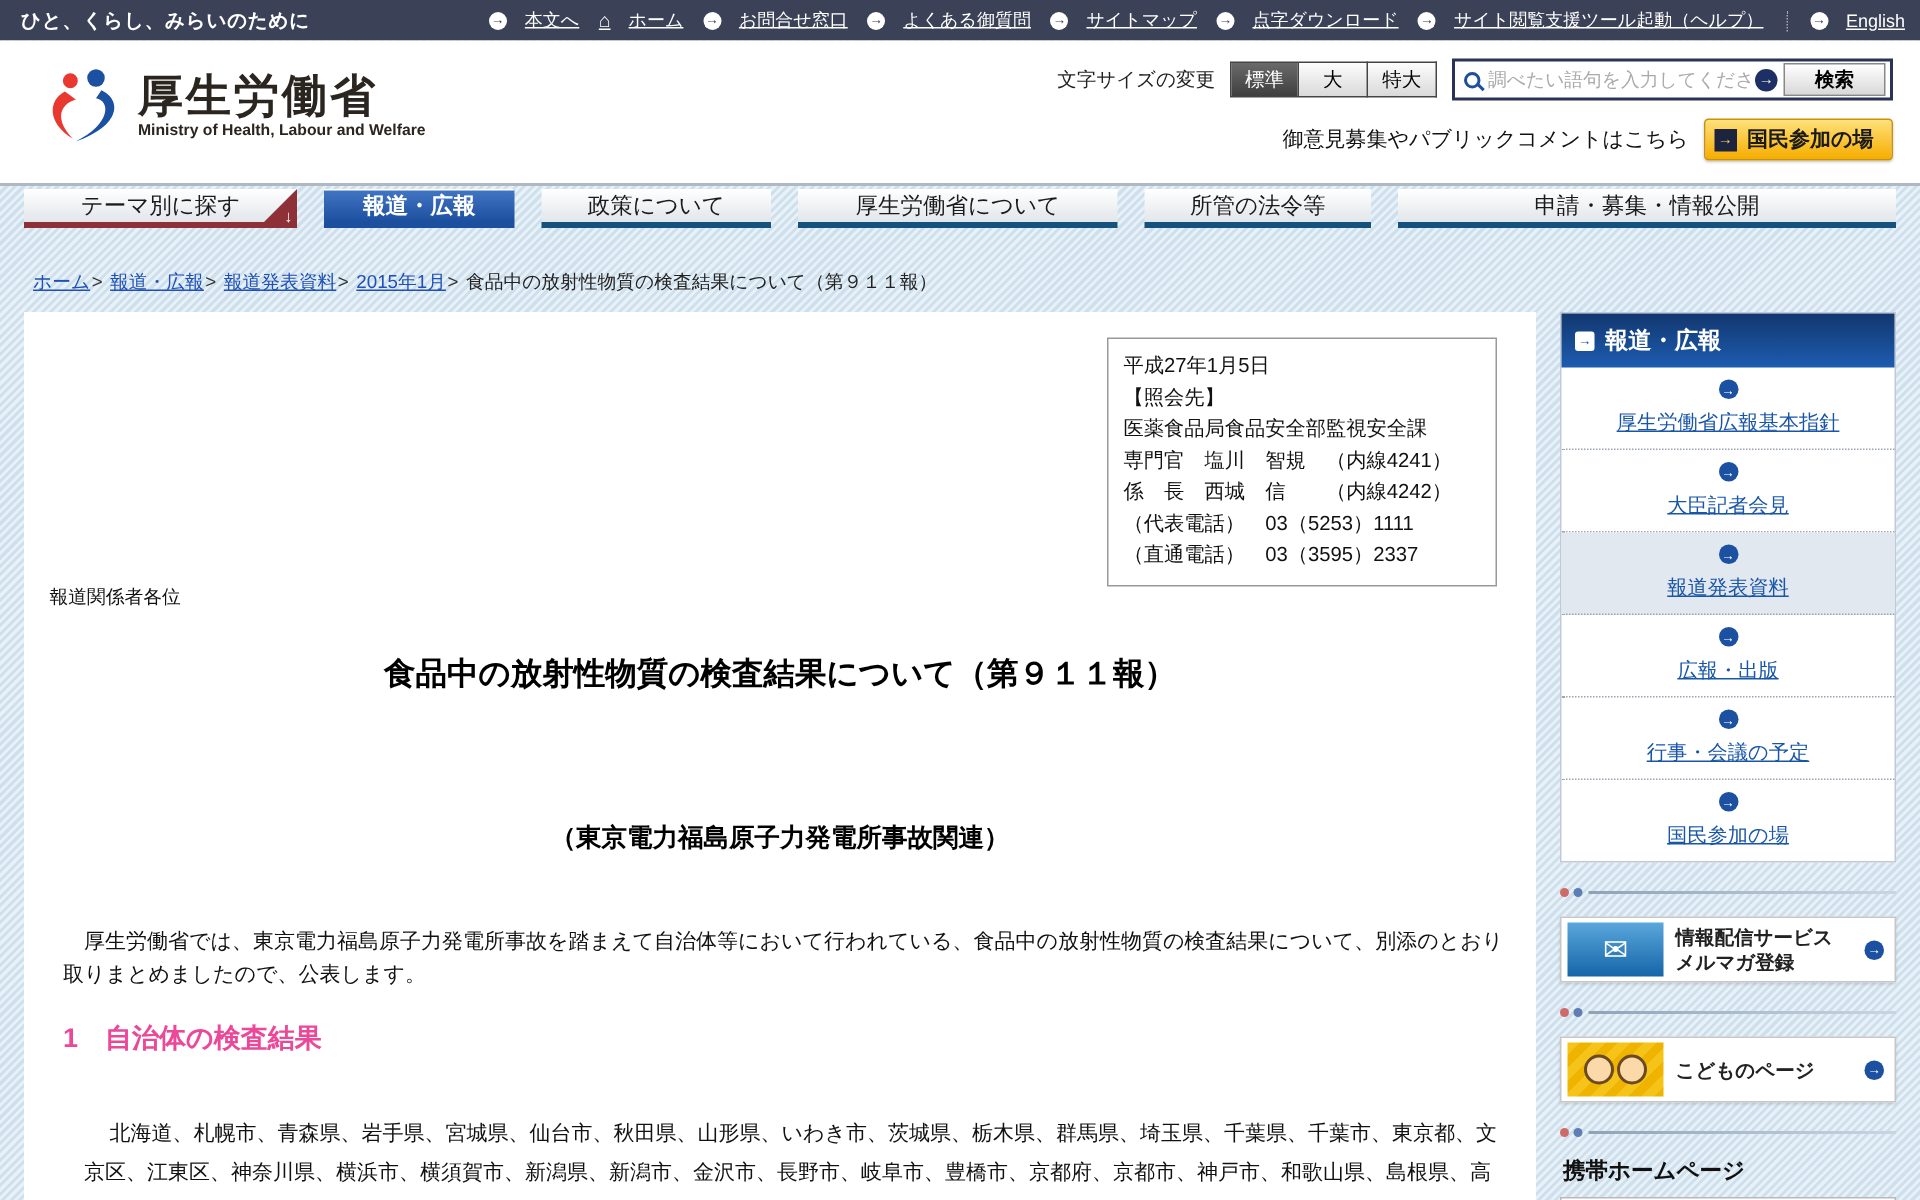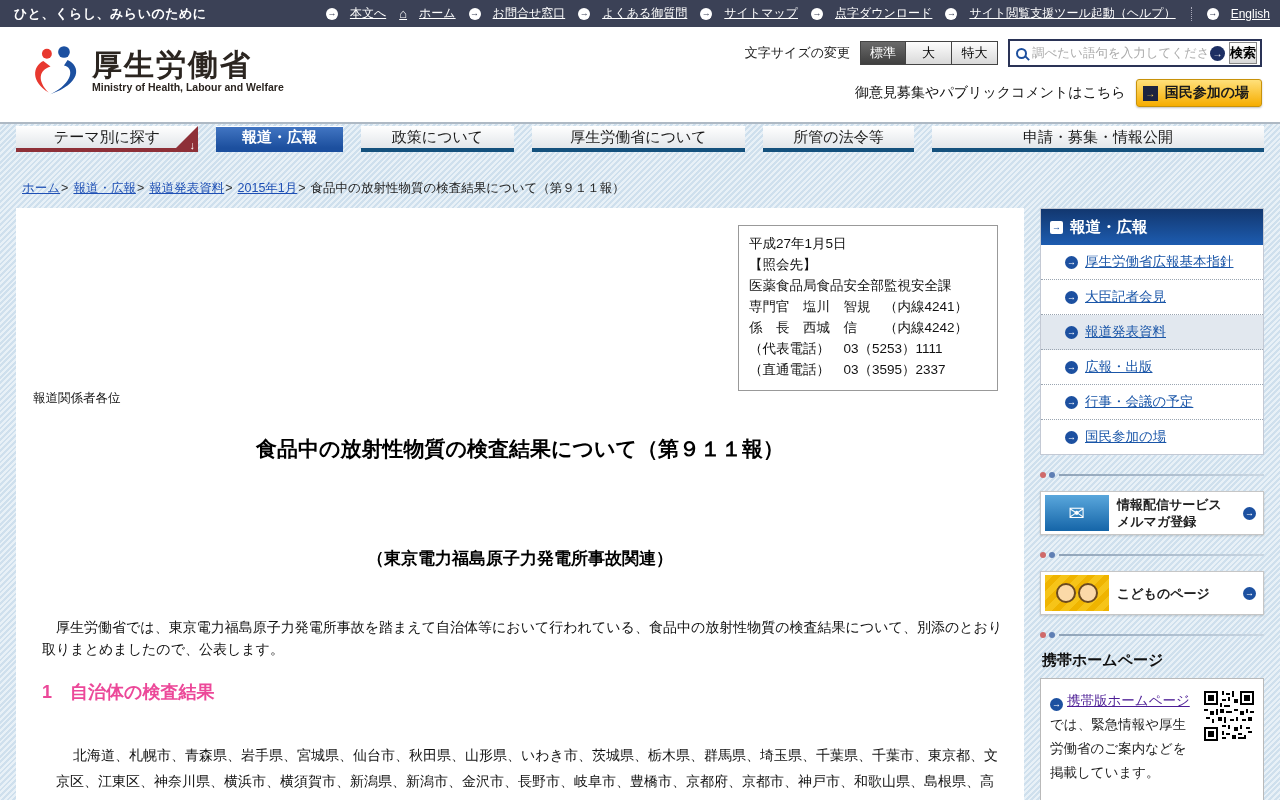--- a/index.html
+++ b/index.html
@@ -30,21 +30,21 @@
   .fs-btn { width:46px; height:24px; border:1px solid #444; border-left:none; background:linear-gradient(#fdfdfd,#d9d9d9); font-size:13px; display:flex; align-items:center; justify-content:center; cursor:pointer; }
   .fs-btn:first-child { border-left:1px solid #444; }
   .fs-btn.sel { background:linear-gradient(#6a6a6a,#3f3f3f); color:#fff; }
   .search-box { display:flex; align-items:center; border:2px solid #2a3356; background:#fff; height:28px; padding:0 3px 0 6px; }
   .mag { width:11px; height:11px; border:2px solid #1d4f9e; border-radius:50%; position:relative; margin-right:5px; flex:0 0 auto; }
   .mag::after { content:""; position:absolute; width:2px; height:6px; background:#1d4f9e; right:-3px; bottom:-4px; transform:rotate(-45deg); }
   .search-input { border:none; outline:none; width:178px; font-size:12.5px; font-family:inherit; color:#333; }
   .search-input::placeholder { color:#aaa; }
   .go-circle { width:15px; height:15px; border-radius:50%; background:#1d2f63; display:inline-flex; align-items:center; justify-content:center; margin-right:4px; flex:0 0 auto; }
   .go-circle::before { content:"\2192"; color:#fff; font-size:10px; font-weight:bold; }
-  .search-btn { height:22px; padding:0 0; border:1px solid #888; background:linear-gradient(#fff,#d8d8d8); font-size:13px; font-weight:bold; cursor:pointer; font-family:inherit; }
+  .search-btn { height:22px; padding:0 20px; border:1px solid #888; background:linear-gradient(#fff,#d8d8d8); font-size:13px; font-weight:bold; cursor:pointer; font-family:inherit; }
   .hdr-right2 { position:absolute; right:18px; top:52px; display:flex; align-items:center; gap:10px; }
   .comment-txt { font-size:14px; color:#111; }
   .ppl-btn { display:inline-flex; align-items:center; gap:7px; height:28px; padding:0 12px 0 6px; border:1px solid #c8920a; border-radius:3px; background:linear-gradient(#ffe07a,#f6ad00); font-size:14px; font-weight:bold; color:#1a1a1a; cursor:pointer; box-shadow:0 1px 2px rgba(0,0,0,.25); }
   .arrow-box { width:15px; height:15px; background:#1d2440; display:inline-flex; align-items:center; justify-content:center; }
   .arrow-box::before { content:"\2192"; color:#ffd34e; font-size:10px; font-weight:bold; }
 
   
   .mainnav { height:46px; display:flex; gap:18px; padding:2px 16px 16px; border-top:2px solid #aeb9c4; }
   .tab { position:relative; display:flex; align-items:center; justify-content:center; font-size:15px; color:#1a1a1a; cursor:pointer; background:linear-gradient(#ffffff,#e2e6ea); border-bottom:4px solid #14517d; box-shadow:inset 0 1px 0 #fff; }
   .tab-theme { border-bottom-color:#8e3038; }
@@ -71,21 +71,21 @@
   .lead { margin-top:46px; padding:0 18px 0 26px; font-size:14px; line-height:22px; color:#111; }
   .sec-heading { margin-top:20px; padding-left:26px; font-size:18px; font-weight:bold; color:#ec4899; }
   .sec-body { margin-top:38px; padding:0 18px 0 40px; text-indent:17px; font-size:14px; line-height:26px; color:#111; }
 
   
   .sidebar { width:224px; flex:0 0 224px; }
   .side-nav { background:#fff; border:1px solid #c3c9d4; }
   .side-head { height:36px; display:flex; align-items:center; gap:7px; padding:0 9px; background:linear-gradient(#12376f,#1d5cb0); color:#fff; font-size:15.5px; font-weight:bold; }
   .side-head-icon { width:13px; height:13px; background:#fff; border-radius:2px; display:inline-flex; align-items:center; justify-content:center; }
   .side-head-icon::before { content:"\2192"; color:#1c50a0; font-size:9px; font-weight:bold; }
-  .side-item { display:flex; align-items:center; gap:7px; padding:8px 24px; border-bottom:1px dotted #9aa5b1; font-size:13.5px; cursor:pointer; }
+  .side-item { display:flex; align-items:center; gap:7px; padding:8px 5px; border-bottom:1px dotted #9aa5b1; font-size:13.5px; cursor:pointer;flex-direction:column; }
   .side-item:last-child { border-bottom:none; }
   .side-item a { color:#1a56a8; text-decoration:underline; }
   .side-item.cur { background:#e2e8ef; }
   .bci { width:13px; height:13px; border-radius:50%; background:#1c50a0; display:inline-flex; align-items:center; justify-content:center; flex:0 0 auto; }
   .bci::before { content:"\2192"; color:#fff; font-size:9px; font-weight:bold; }
 
   .sep { display:flex; align-items:center; margin:17px 0 13px; }
   .dot { width:6px; height:6px; border-radius:50%; }
   .dot-r { background:#cf6a6a; margin-right:3px; }
   .dot-b { background:#5f7fb4; margin-right:4px; }

